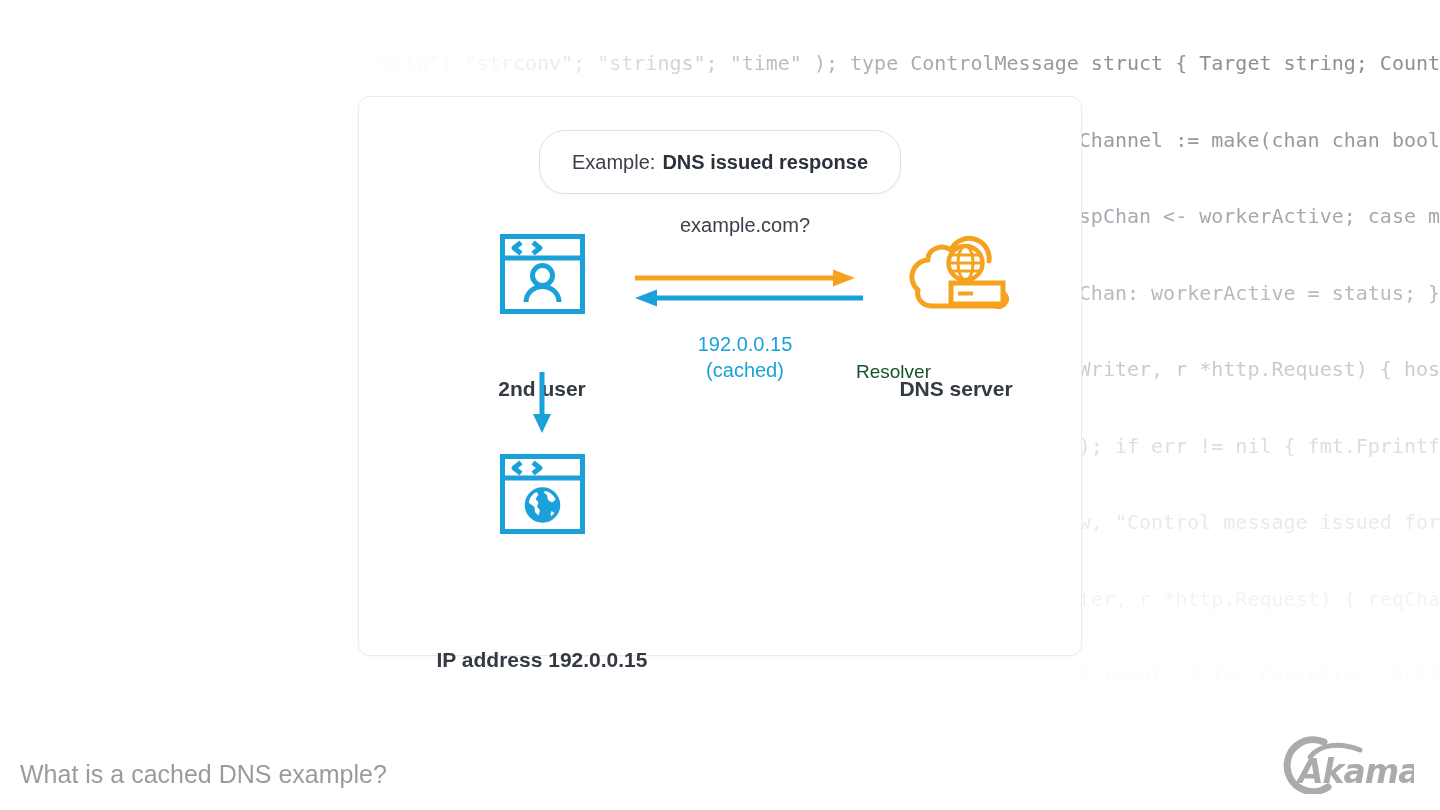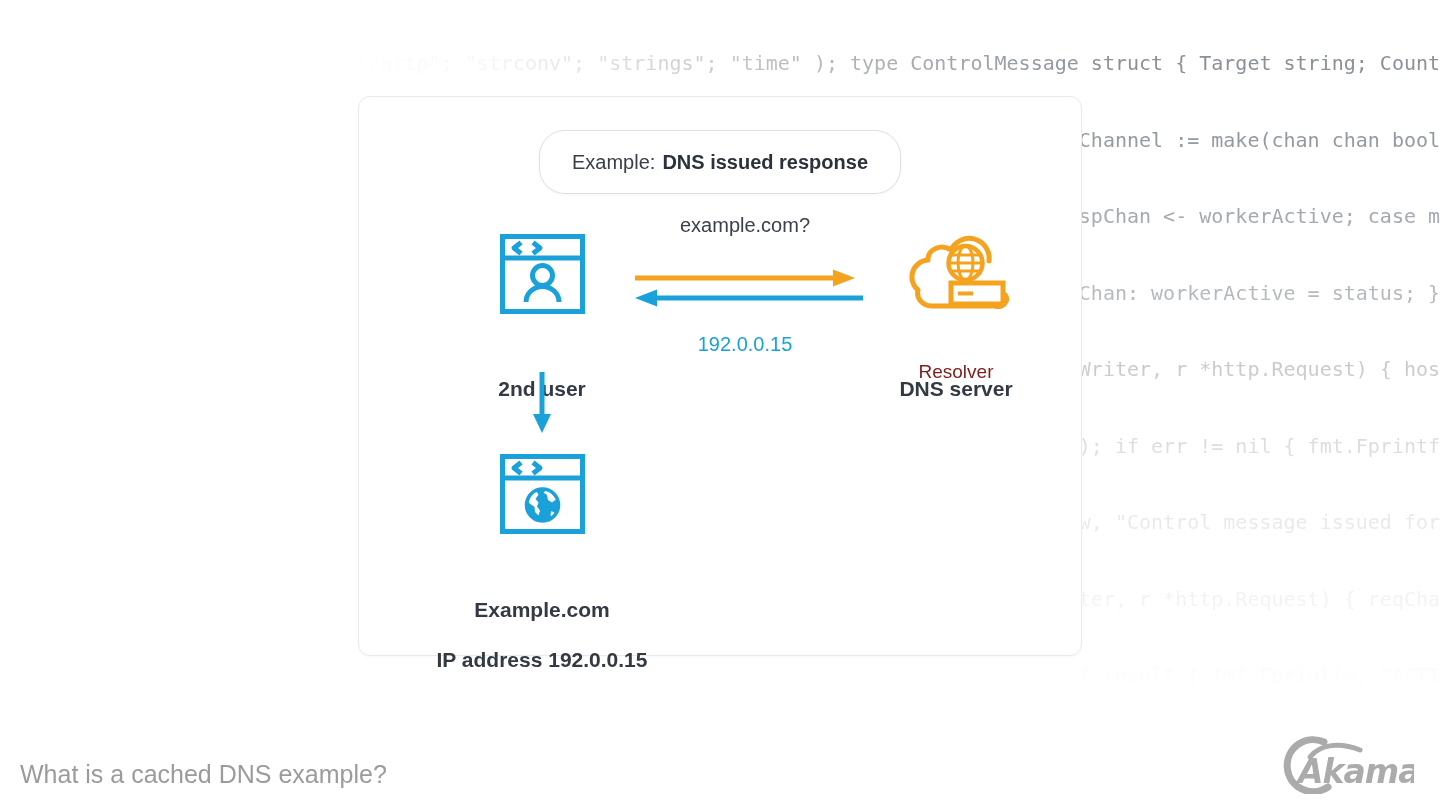--- a/index.html
+++ b/index.html
@@ -45,21 +45,21 @@
   }
   .answer {
     position:absolute; left:261px; top:234px; width:250px; text-align:center;
     font-size:20px; line-height:26px; color:#1BA1D9;
   }
   .node-label {
     position:absolute; text-align:center; color:#333A43;
     font-size:21px; font-weight:700; line-height:28px;margin-top:44px;
   }
   .node-sublabel {
-    position:absolute; text-align:center; color:#7f1d1d;
+    position:absolute; text-align:left; color:#14532d;
     font-size:19px; font-weight:400;
   }
   .arrow { position:absolute; }
   
   .caption {
     position:absolute; left:20px; top:760px;
     font-size:25px; font-weight:500; color:#9B9B9B;
   }
   .logo { position:absolute; left:1272px; top:736px; }
 </style>
@@ -122,20 +122,21 @@
     <line x1="0" y1="10" x2="200" y2="10" stroke="#F5A21F" stroke-width="5"></line>
     <polygon points="198,1.5 220,10 198,18.5" fill="#F5A21F"></polygon>
   </svg>
   <svg class="arrow" style="left:276px;top:191px" width="228" height="20" viewBox="0 0 228 20">
     <polygon points="22,1.5 0,10 22,18.5" fill="#1BA1D9"></polygon>
     <line x1="20" y1="10" x2="228" y2="10" stroke="#1BA1D9" stroke-width="5"></line>
   </svg>
 
   <div class="answer">
     <div>192.0.0.15</div>
+    <div>(cached)</div>
   </div>
 
   <svg class="node-icon" style="left:546px;top:133px" width="104" height="86" viewBox="0 0 104 86">
     <path d="M84,31 A20,20 0 0 0 46,20 A14,12 0 0 0 23,30 A17,17 0 0 0 13,60 A14,13 0 0 0 27,76 L90,76 A8,7 0 0 0 96,62" fill="none" stroke="#F5A21F" stroke-width="5" stroke-linecap="round" stroke-linejoin="round"></path>
     <circle cx="60.5" cy="33" r="17" fill="#fff" stroke="#F5A21F" stroke-width="4.5"></circle>
     <ellipse cx="60.5" cy="33" rx="7.5" ry="17" fill="none" stroke="#F5A21F" stroke-width="3"></ellipse>
     <line x1="46" y1="25" x2="75" y2="25" stroke="#F5A21F" stroke-width="3"></line>
     <line x1="43.5" y1="33" x2="77.5" y2="33" stroke="#F5A21F" stroke-width="3"></line>
     <line x1="46" y1="41" x2="75" y2="41" stroke="#F5A21F" stroke-width="3"></line>
     <rect x="46" y="53" width="52" height="21" fill="#fff" stroke="#F5A21F" stroke-width="5"></rect>
@@ -153,21 +154,20 @@
     <rect x="2.5" y="2.5" width="80" height="75" fill="#fff" stroke="#1BA1D9" stroke-width="5"></rect>
     <line x1="2.5" y1="24" x2="82.5" y2="24" stroke="#1BA1D9" stroke-width="5"></line>
     <polyline points="21,8.5 14,14 21,19.5" fill="none" stroke="#1BA1D9" stroke-width="5" stroke-linejoin="round"></polyline>
     <polyline points="33,8.5 40,14 33,19.5" fill="none" stroke="#1BA1D9" stroke-width="5" stroke-linejoin="round"></polyline>
     <circle cx="42.5" cy="51" r="16" fill="#1BA1D9"></circle>
     <path d="M36,37 c-4,2.5 -7,7.5 -7,12 l5.5,4 0.5,5 3.5,3.5 1.5,-5 -3,-4 1.5,-4 -3,-3.5 3,-4.5 -2.5,-3.5 z" fill="#fff"></path>
     <path d="M46,36.5 c4.5,1 8.5,4.5 10.5,8.5 l-4.5,3.5 -4,-2.5 -1,-5 -3.5,-2.5 z" fill="#fff"></path>
     <path d="M51.5,57 l5,3 -2.5,5.5 c-2,-1.5 -3.5,-3.5 -3.5,-5.5 z" fill="#fff"></path>
     <circle cx="42.5" cy="51" r="16" fill="none" stroke="#1BA1D9" stroke-width="3.5"></circle>
   </svg>
-  <div class="node-label" style="left:53px;top:455px;width:260px">Example.com</div>
   <div class="node-label" style="left:53px;top:505px;width:260px">IP address 192.0.0.15</div>
 </div>
 
 <div class="caption">What is a cached DNS example?</div>
 
 <svg class="logo" width="142" height="58" viewBox="0 0 142 58">
   <g>
     <path d="M52,6 A26,26 0 1 0 56,51" fill="none" stroke="#ABABAB" stroke-width="7" stroke-linecap="round"></path>
     <path d="M38,21 C48,8 68,6 88,14" fill="none" stroke="#ABABAB" stroke-width="5" stroke-linecap="round"></path>
   </g>

